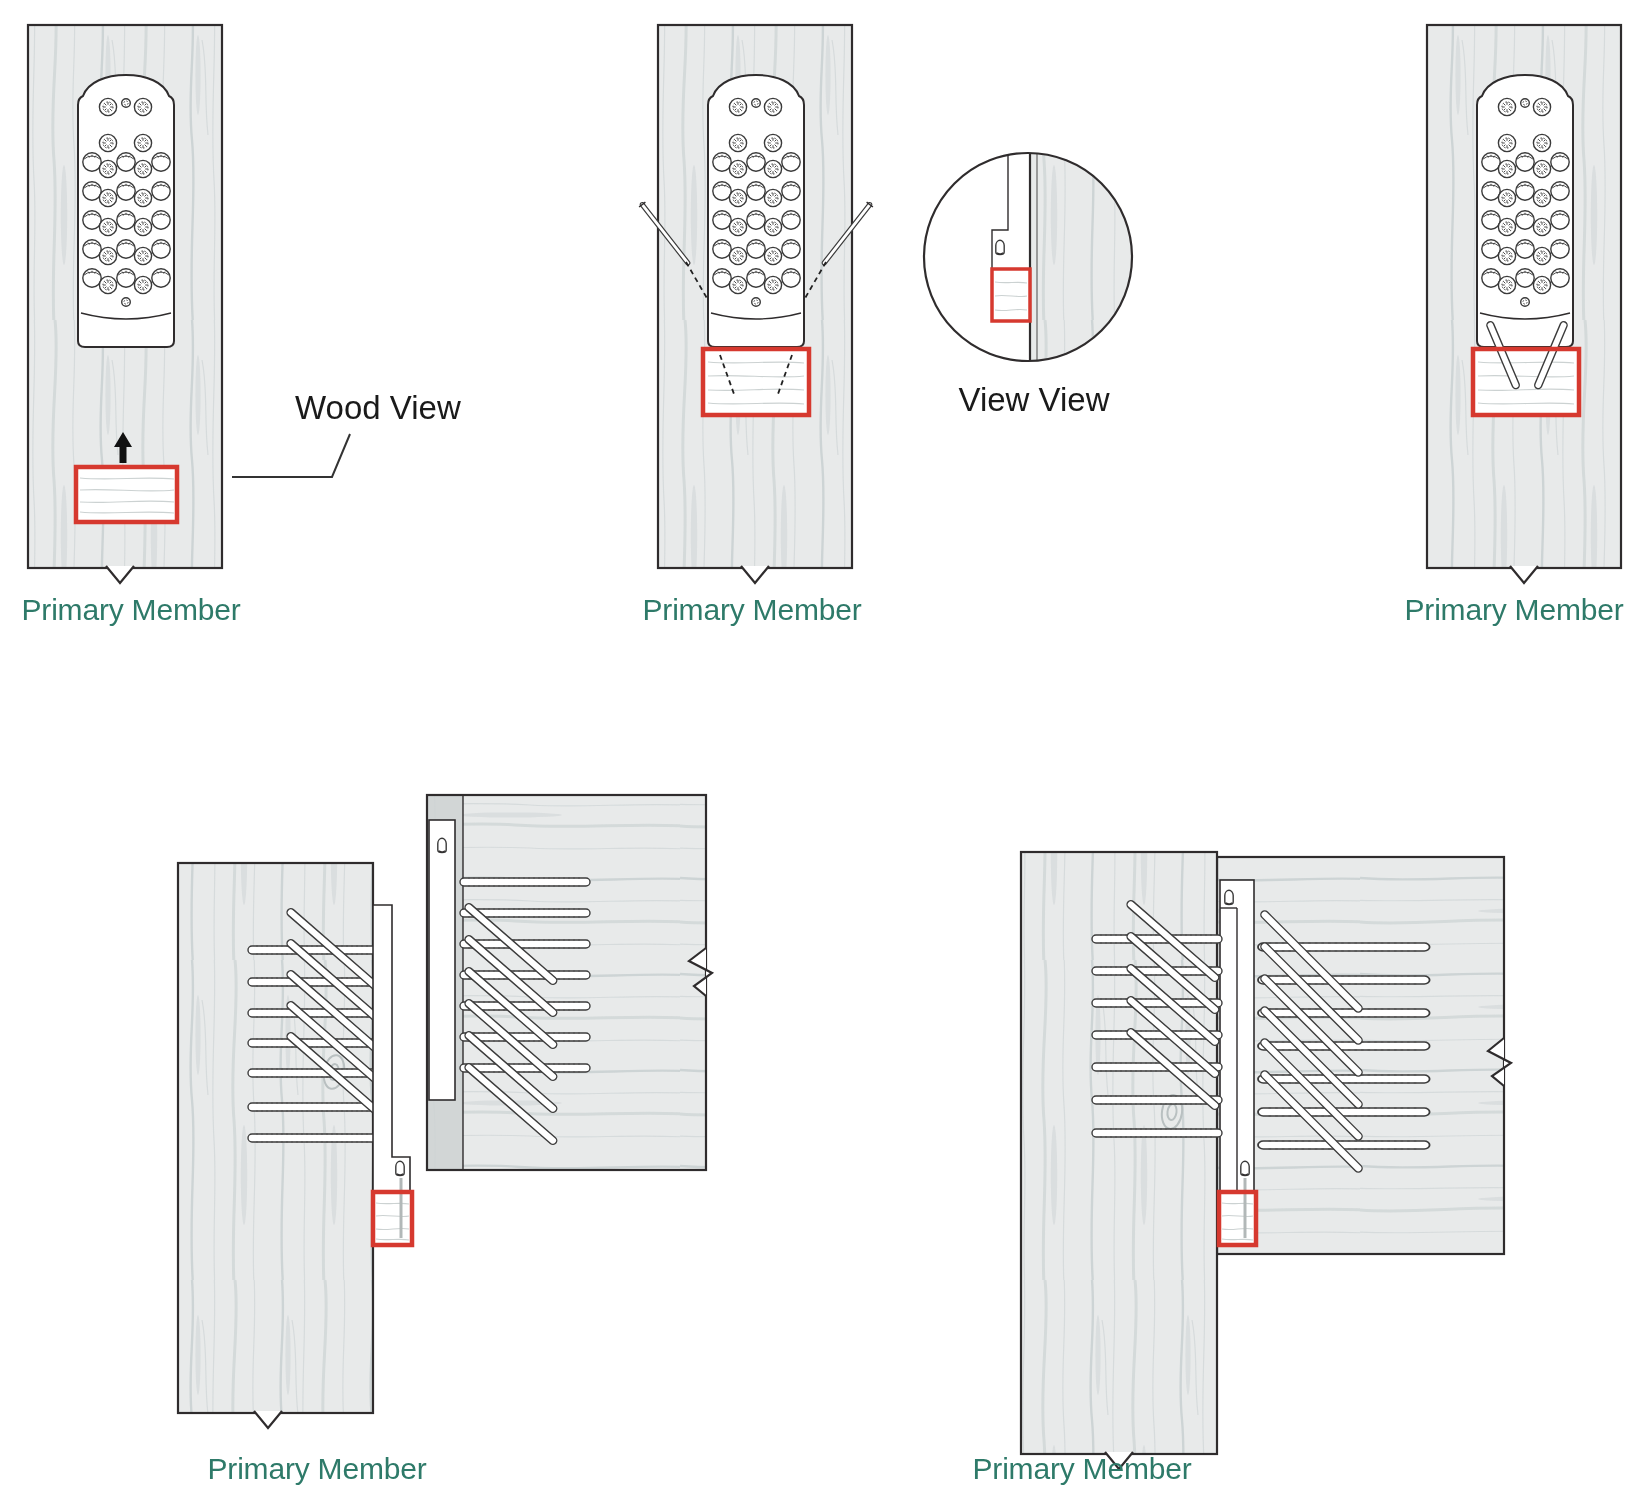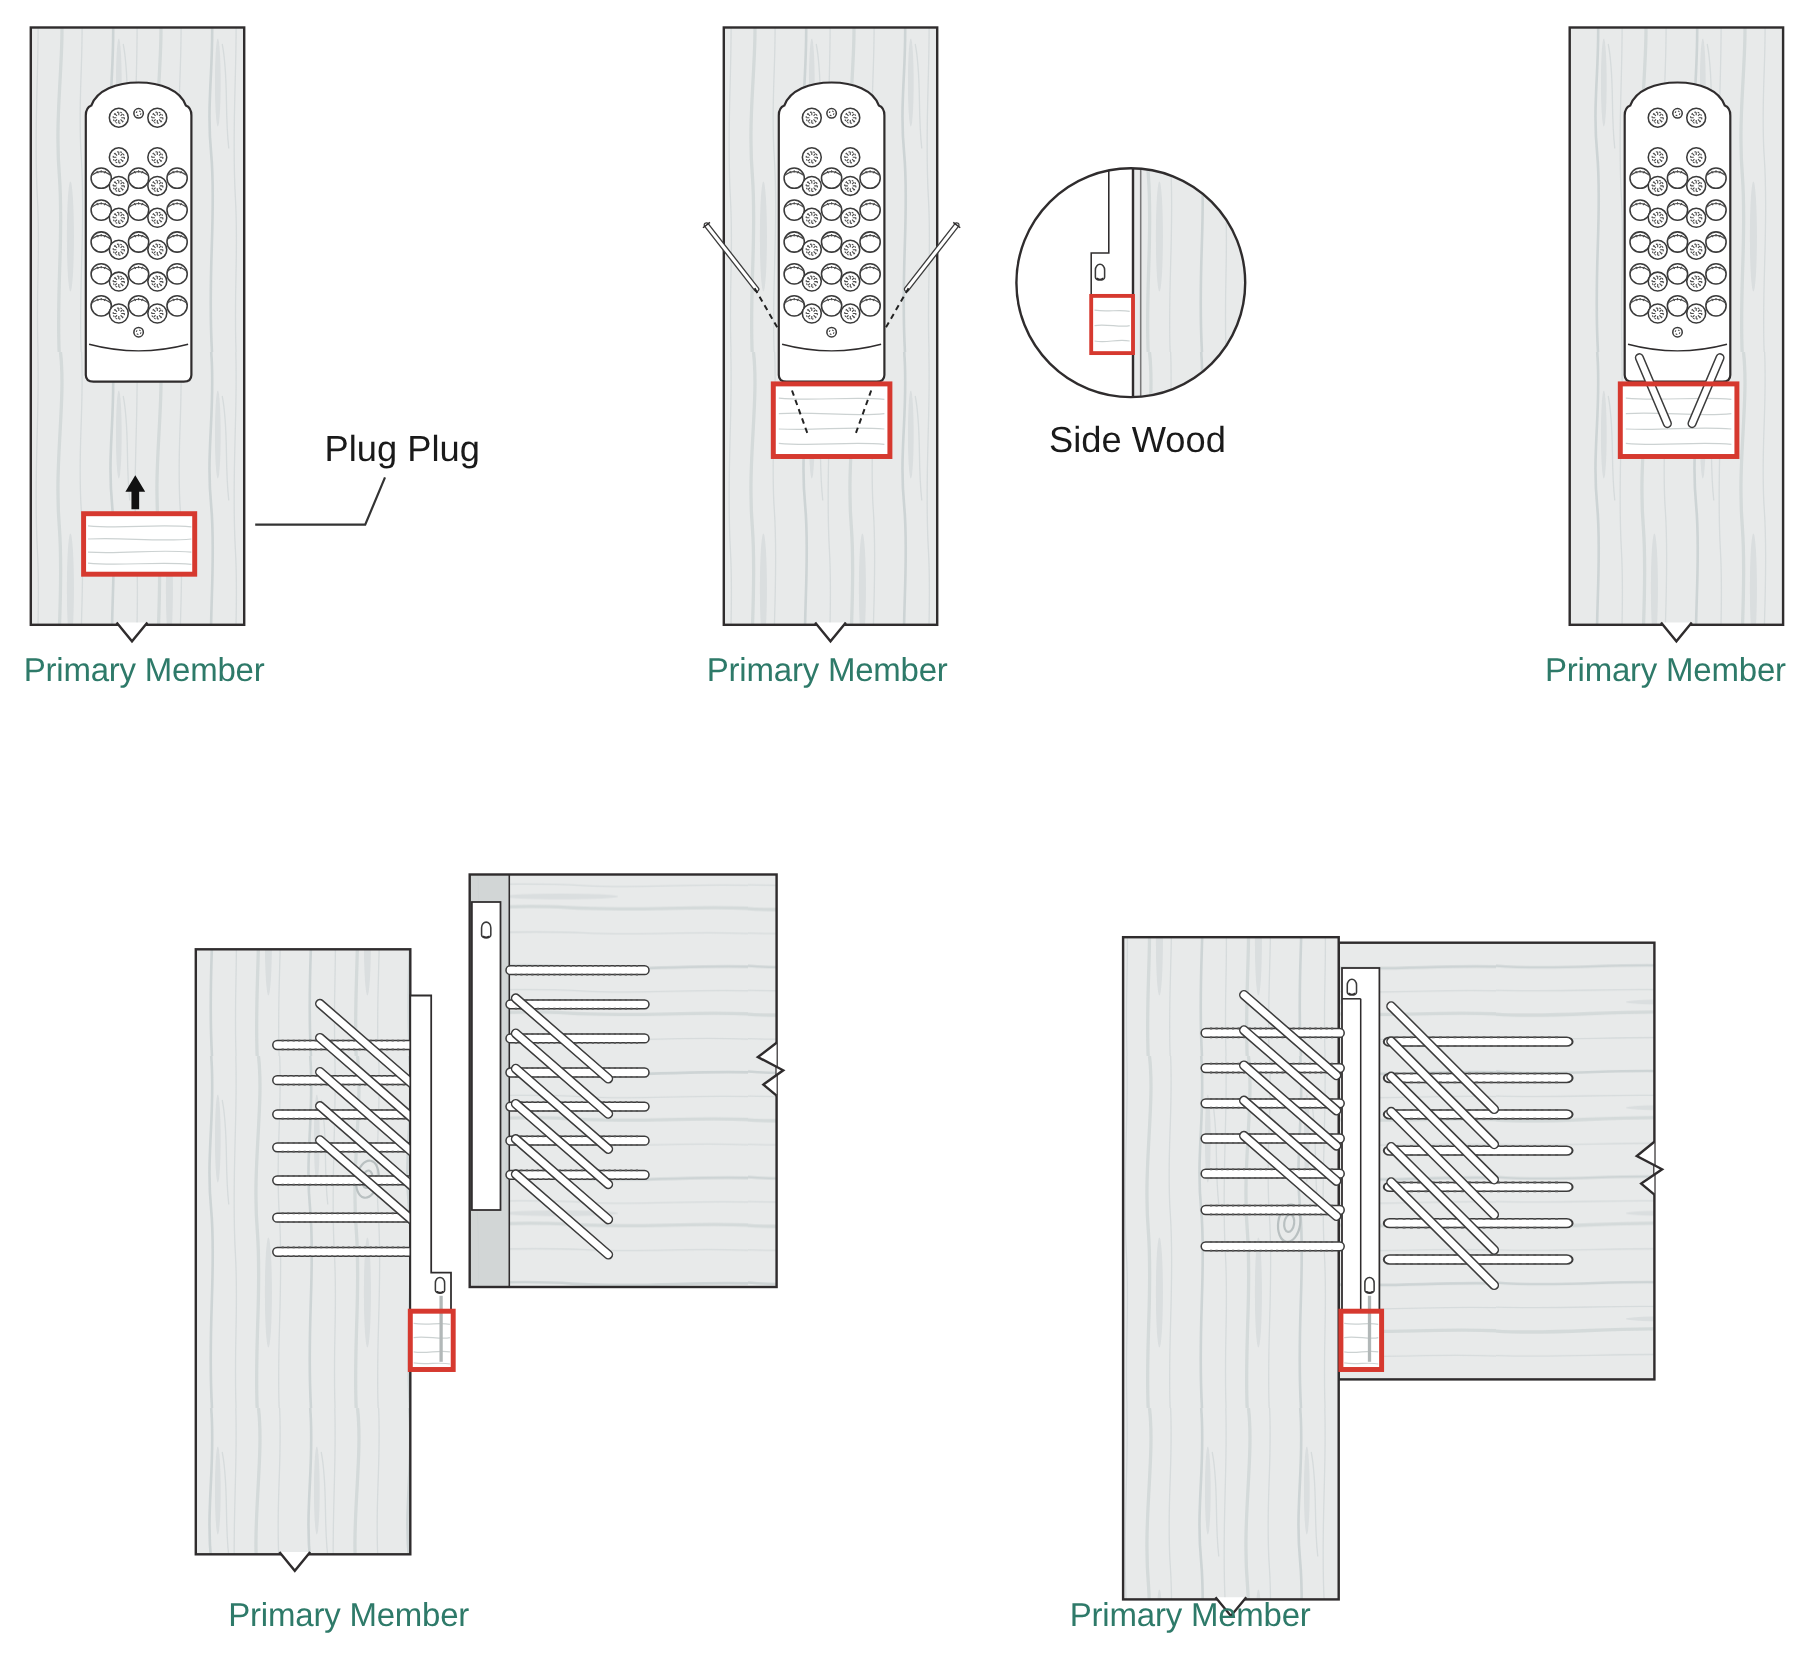--- a/index.html
+++ b/index.html
@@ -348,16 +348,16 @@
       <rect x="1219" y="1192" width="37" height="53" class="plugEdge"></rect>
     </g>
   </g>
 </svg>
 
 <div class="member-label" style="left:131px;top:593px">Primary Member</div>
 <div class="member-label" style="left:752px;top:593px">Primary Member</div>
 <div class="member-label" style="left:1514px;top:593px">Primary Member</div>
 <div class="member-label" style="left:317px;top:1452px">Primary Member</div>
 <div class="member-label" style="left:1082px;top:1452px">Primary Member</div>
-<div class="callout" style="left:295px;top:389px">Plug Plug</div>
-<div class="callout centered" style="left:1034px;top:381px">Side Wood</div>
+<div class="callout" style="left:295px;top:389px">Wood View</div>
+<div class="callout centered" style="left:1034px;top:381px">View View</div>
 
 </div>
 
 </body></html>

